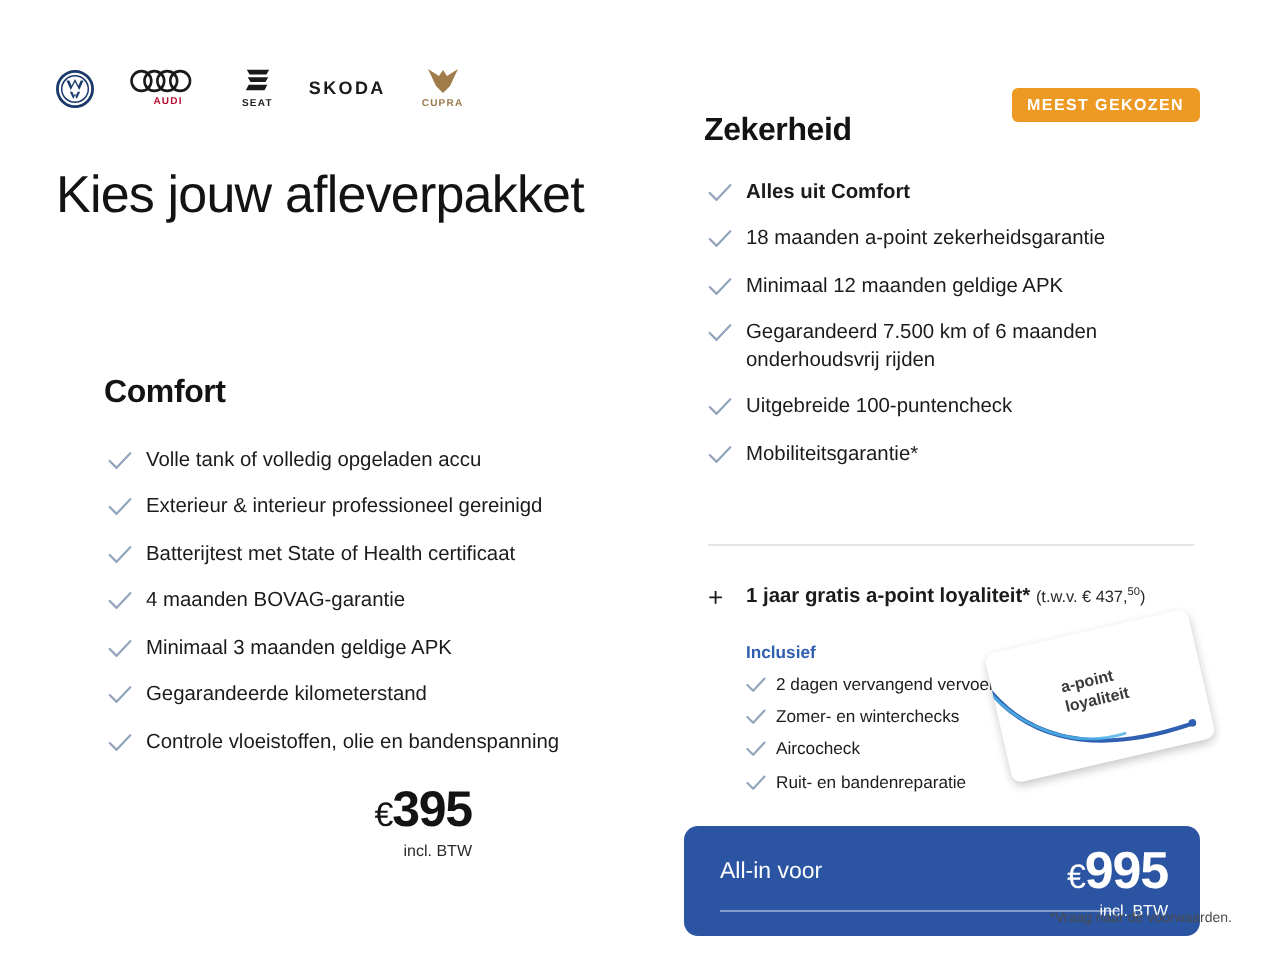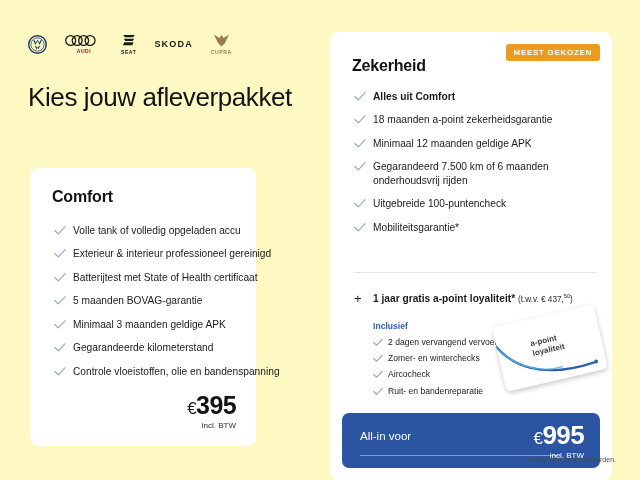--- a/index.html
+++ b/index.html
@@ -2,21 +2,21 @@
 <html><head>
 <meta charset="utf-8">
 <style>
   * { box-sizing: border-box; margin: 0; padding: 0; }
   html, body {
     width: 640px; height: 480px;
     background: #ebebe9;
     font-family: "Liberation Sans", sans-serif;
     overflow: hidden;
   }
-  .page { position: relative; width: 640px; height: 480px; background: #fef9c3; }
+  .page { position: relative; width: 640px; height: 480px; background: #ffffff; }
 
   
   .brandbar {
     position: absolute; left: 28px; top: 30px;
     display: flex; align-items: center; gap: 18px; height: 28px;
   }
   .logo { display: flex; flex-direction: column; align-items: center; justify-content: center; }
   .logo svg { display: block; }
   .logo-cap {
     font-size: 5px; letter-spacing: .6px; font-weight: 700;
@@ -230,21 +230,21 @@
             </svg>
         </span>
         <span>Batterijtest met State of Health certificaat</span>
       </li>
       <li>
         <span class="chk">
           <svg width="12" height="11" viewBox="0 0 14 12">
               <path d="M1 6 L5 10 L13 1.5" fill="none" stroke="currentColor" stroke-width="1.3" stroke-linecap="round" stroke-linejoin="round"></path>
             </svg>
         </span>
-        <span>5 maanden BOVAG-garantie</span>
+        <span>4 maanden BOVAG-garantie</span>
       </li>
       <li>
         <span class="chk">
           <svg width="12" height="11" viewBox="0 0 14 12">
               <path d="M1 6 L5 10 L13 1.5" fill="none" stroke="currentColor" stroke-width="1.3" stroke-linecap="round" stroke-linejoin="round"></path>
             </svg>
         </span>
         <span>Minimaal 3 maanden geldige APK</span>
       </li>
       <li>

